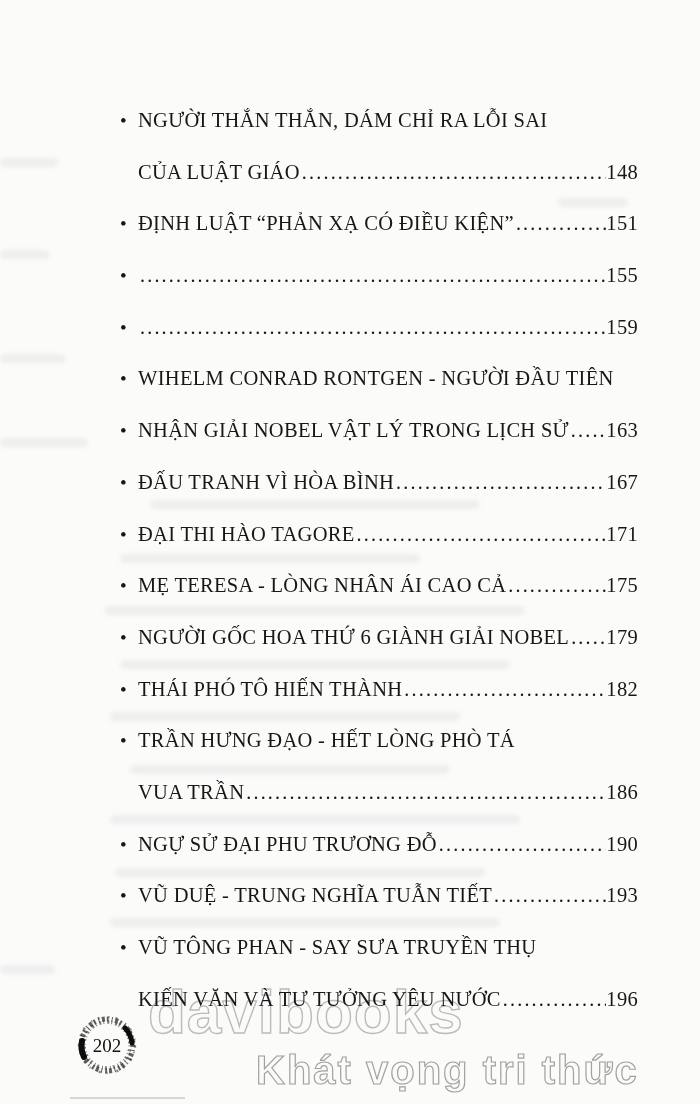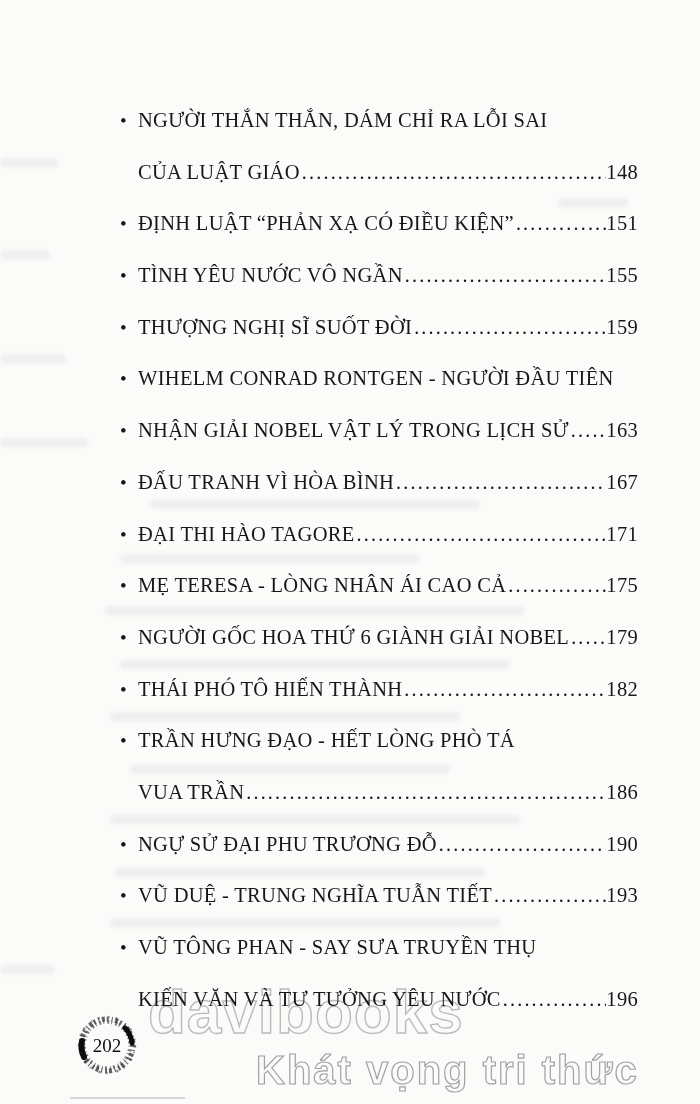--- a/index.html
+++ b/index.html
@@ -83,27 +83,25 @@
         <span class="pagenum">148</span>
       </div>
       <div class="toc-row">
         <span class="bullet">•</span>
         <span class="toc-text">ĐỊNH LUẬT “PHẢN XẠ CÓ ĐIỀU KIỆN”</span>
         <span class="leader">................................................................................................................................................................</span>
         <span class="pagenum">151</span>
       </div>
       <div class="toc-row">
         <span class="bullet">•</span>
-        <span class="toc-text">TÌNH YÊU NƯỚC VÔ NGẦN</span>
         <span class="leader">................................................................................................................................................................</span>
         <span class="pagenum">155</span>
       </div>
       <div class="toc-row">
         <span class="bullet">•</span>
-        <span class="toc-text">THƯỢNG NGHỊ SĨ SUỐT ĐỜI</span>
         <span class="leader">................................................................................................................................................................</span>
         <span class="pagenum">159</span>
       </div>
       <div class="toc-row">
         <span class="bullet">•</span>
         <span class="toc-text">WIHELM CONRAD RONTGEN - NGƯỜI ĐẦU TIÊN</span>
       </div>
       <div class="toc-row">
         <span class="bullet">•</span>
         <span class="toc-text">NHẬN GIẢI NOBEL VẬT LÝ TRONG LỊCH SỬ</span>

